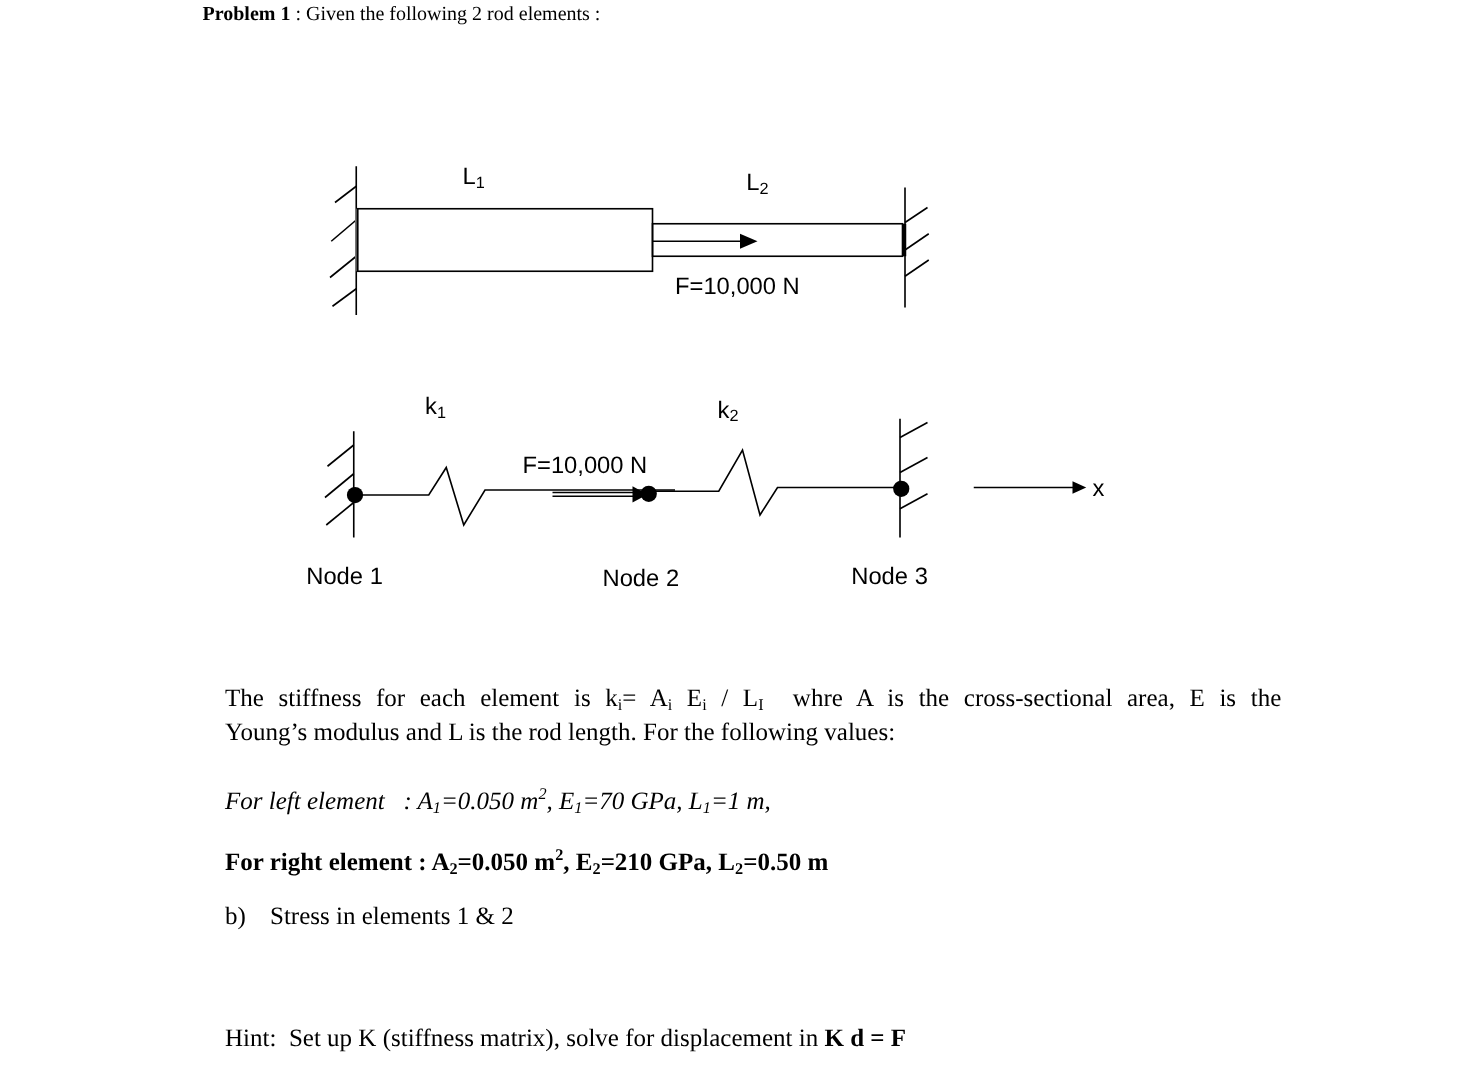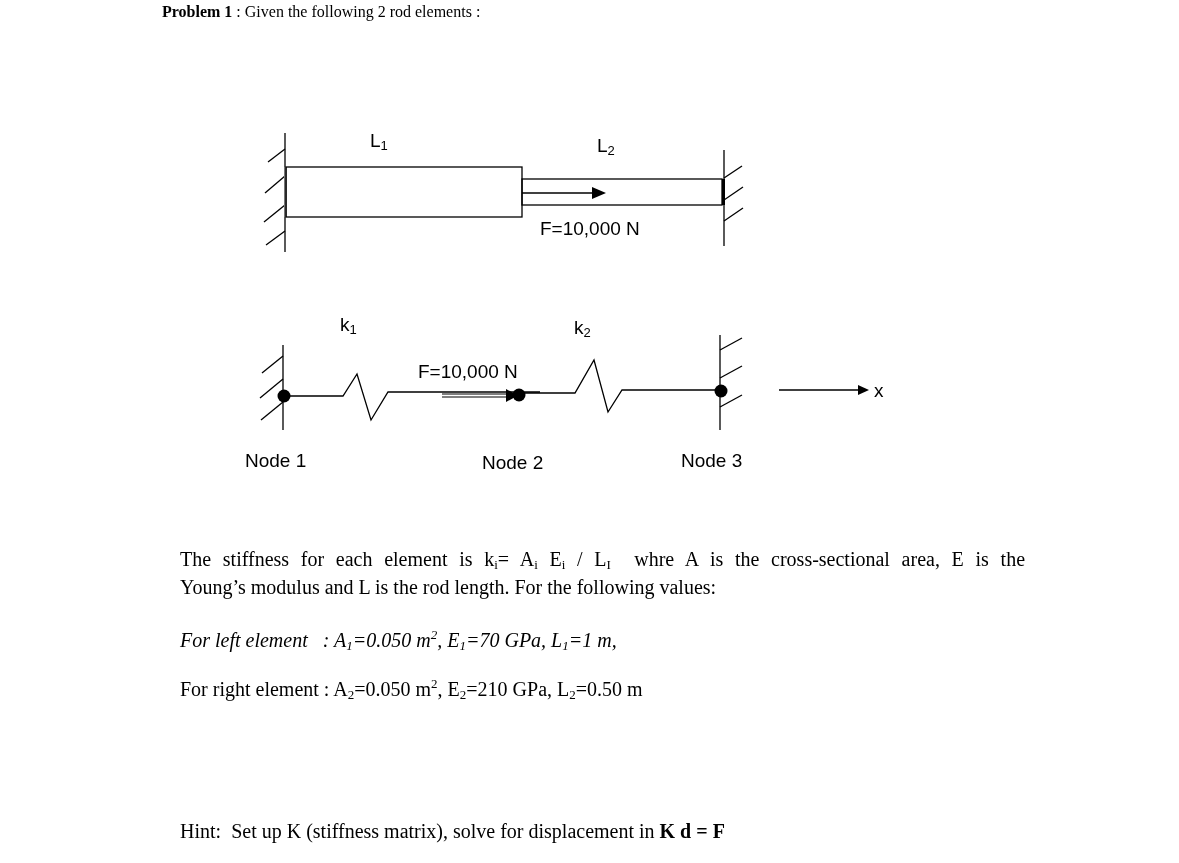--- a/index.html
+++ b/index.html
@@ -100,22 +100,23 @@
 </svg>
 
 <div class="abs para serif" style="top:548px; width:845px; white-space:normal;">
   <div style="text-align:justify; text-align-last:justify; white-space:nowrap;"><span>The stiffness for each element is k</span><sub>i</sub><span>= A</span><sub>i</sub><span> E</span><sub>i</sub><span> / L</span><sub>I</sub><span style="white-space:pre">  whre A is the cross-sectional area, E is the</span></div>
   <div>Young’s modulus and L is the rod length.  For the following values:</div>
 </div>
 
 <div class="abs para serif" style="top:623px;font-style:italic;">
   <span style="white-space:pre">For left element   : </span><span>A</span><sub>1</sub><span>=0.050 m</span><sup>2</sup><span>, E</span><sub>1</sub><span>=70 GPa</span><span>, L</span><sub>1</sub><span>=1 m,</span>
 </div>
-<div class="abs para serif" style="top:672px;">
+<div class="abs para serif" style="top:672px;font-weight:bold;">
   <span style="white-space:pre">For right element : </span><span>A</span><sub>2</sub><span>=0.050 m</span><sup>2</sup><span>, E</span><sub>2</sub><span>=210 GPa</span><span>, L</span><sub>2</sub><span>=0.50 m</span>
 </div>
 
 <div class="abs para serif" style="top:722px;">
+  <div><span style="display:inline-block;width:36px">b)</span><span>Stress in elements 1 &amp; 2</span></div>
 </div>
 
 <div class="abs para serif" style="top:820px;">
   <span style="white-space:pre">Hint:  </span><span>Set up K (stiffness matrix), solve for displacement in </span><b>K d = F</b>
 </div>
 
 </body></html>

